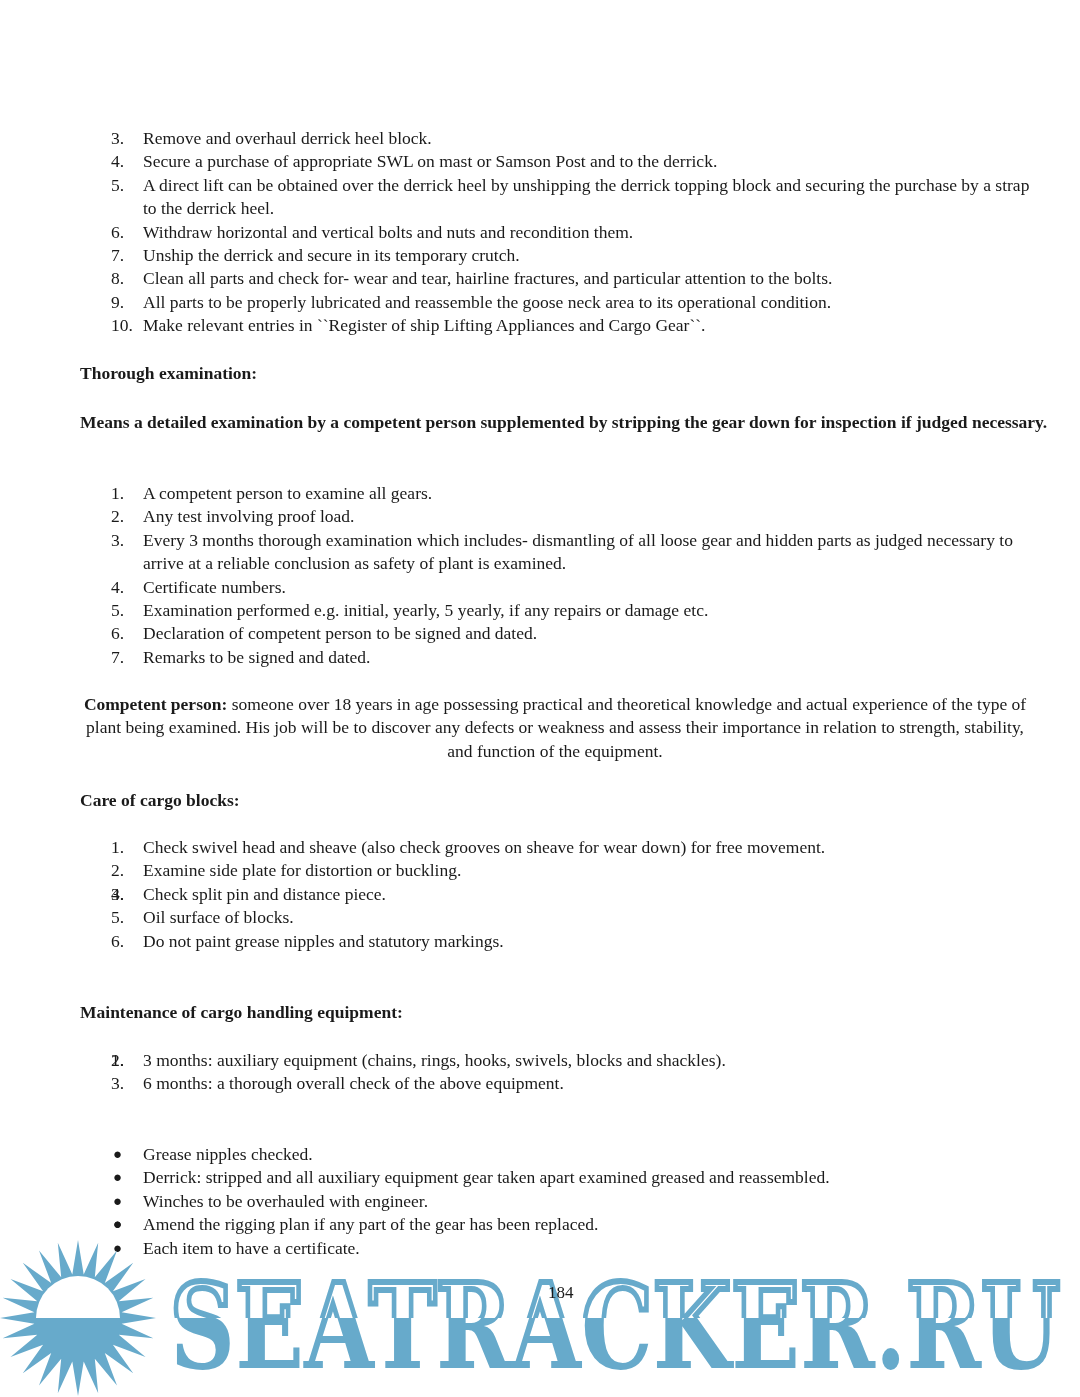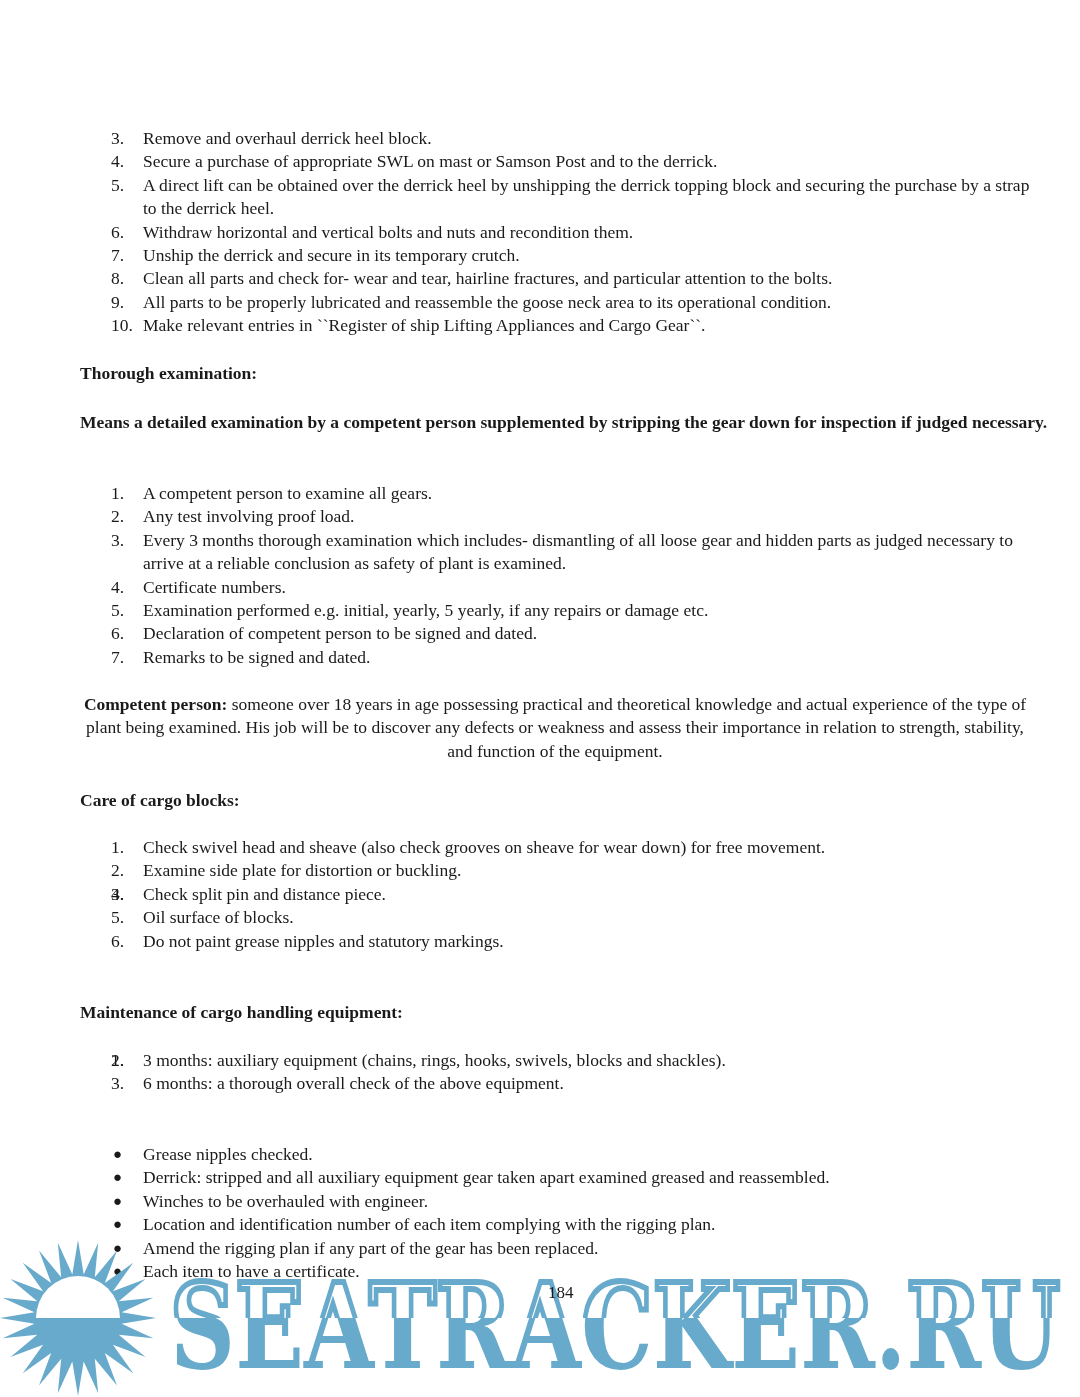--- a/index.html
+++ b/index.html
@@ -65,21 +65,21 @@
     <div class="ol" style="top:1049px">
       <div class="li"><span class="num">1.</span></div>
       <div class="li"><span class="num">2.</span><span>3 months: auxiliary equipment (chains, rings, hooks, swivels, blocks and shackles).</span></div>
       <div class="li"><span class="num">3.</span><span>6 months: a thorough overall check of the above equipment.</span></div>
     </div>
 
     <div class="ol" style="top:1143px">
       <div class="li"><span class="bullet">●</span><span>Grease nipples checked.</span></div>
       <div class="li"><span class="bullet">●</span><span>Derrick: stripped and all auxiliary equipment gear taken apart examined greased and reassembled.</span></div>
       <div class="li"><span class="bullet">●</span><span>Winches to be overhauled with engineer.</span></div>
-      <div class="li"><span class="bullet">●</span><span>Location and identification number of each item complying with the rigging plan.</span></div>
+      <div class="li"><span class="bullet">●</span></div>
       <div class="li"><span class="bullet">●</span><span>Amend the rigging plan if any part of the gear has been replaced.</span></div>
       <div class="li"><span class="bullet">●</span><span>Each item to have a certificate.</span></div>
     </div>
   </div>
 
   <svg class="wm" width="1080" height="157" viewBox="0 0 1080 157">
     <g id="sun">
         <polygon points="78.0,0.0 83.7,34.4 98.2,2.7 94.8,37.3 117.0,10.5 104.8,43.1 133.2,22.8 112.9,51.2 145.5,39.0 118.7,61.2 153.3,57.8 121.6,72.3 156.0,78.0 121.6,83.7 153.3,98.2 118.7,94.8 145.5,117.0 112.9,104.8 133.2,133.2 104.8,112.9 117.0,145.5 94.8,118.7 98.2,153.3 83.7,121.6 78.0,156.0 72.3,121.6 57.8,153.3 61.2,118.7 39.0,145.5 51.2,112.9 22.8,133.2 43.1,104.8 10.5,117.0 37.3,94.8 2.7,98.2 34.4,83.7 0.0,78.0 34.4,72.3 2.7,57.8 37.3,61.2 10.5,39.0 43.1,51.2 22.8,22.8 51.2,43.1 39.0,10.5 61.2,37.3 57.8,2.7 72.3,34.4" fill="#67aacb"></polygon>
         <path d="M 36 78 A 42 42 0 0 1 120 78 Z" fill="#ffffff"></path>
       </g>

